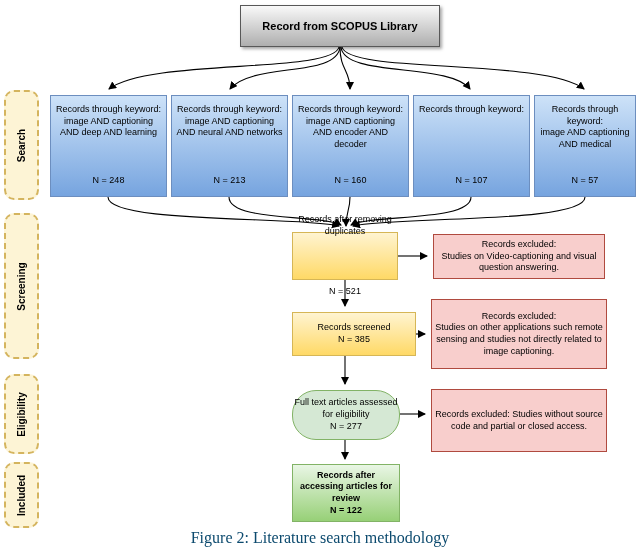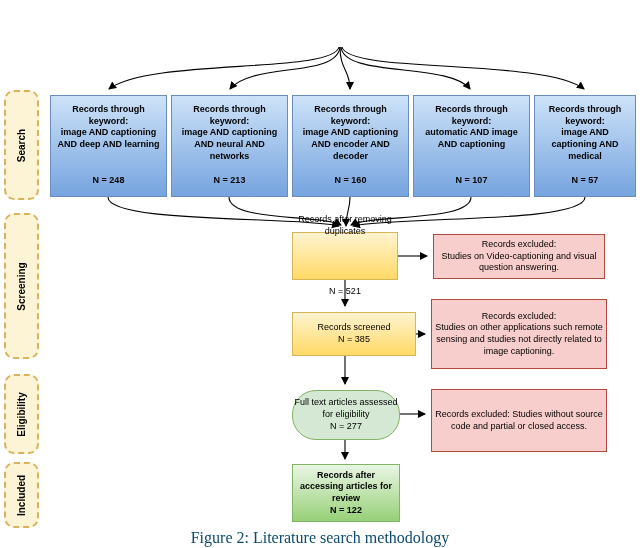--- a/index.html
+++ b/index.html
@@ -8,21 +8,21 @@
   svg.wires{position:absolute;left:0;top:0;width:640px;height:548px;pointer-events:none;}
 
   .box{position:absolute;box-sizing:border-box;border:1px solid #000;
        display:flex;flex-direction:column;align-items:center;justify-content:center;
        text-align:center;font-size:9px;line-height:1.3;}
 
   .gray{background:linear-gradient(#f9f9f9,#aeaeae);border-color:#585858;
         font-weight:bold;font-size:11px;box-shadow:2px 2px 3px rgba(0,0,0,0.35);}
 
   .blue{background:linear-gradient(#cde2f8,#76a4df);border-color:#6c8ebf;
-        justify-content:flex-start;padding:8px 3px 9px;font-weight:bold;}
+        justify-content:flex-start;padding:8px 3px 9px;}
   .blue .count{margin-top:auto;}
 
   .yellow{background:linear-gradient(#fff4d1,#ffd966);border-color:#d6b656;padding:3px;}
   .red{background:#f8cecc;border-color:#b04a3f;padding:3px;}
   .green-pale{background:#d5e8d4;border-color:#82b366;padding:1px;border-radius:24px;}
   .green-grad{background:linear-gradient(#e9f6e5,#97d077);border-color:#82b366;padding:3px;font-weight:bold;}
 
   .stage{position:absolute;box-sizing:border-box;border:2px dashed #d4b45e;border-radius:10px;
          background:#fdf4d5;display:flex;align-items:center;justify-content:center;}
   .stage span{transform:rotate(-90deg);white-space:nowrap;font-size:10px;font-weight:bold;}
@@ -71,39 +71,41 @@
   <div class="stage" style="left:4px;top:213px;width:35px;height:146px;">
     <span>Screening</span>
   </div>
   <div class="stage" style="left:4px;top:374px;width:35px;height:80px;">
     <span>Eligibility</span>
   </div>
   <div class="stage" style="left:4px;top:462px;width:35px;height:66px;">
     <span>Included</span>
   </div>
 
+  <div class="box gray" style="left:240px;top:5px;width:200px;height:42px;">
+    <div>Record from SCOPUS Library</div>
+  </div>
 
   <div class="box blue" style="left:50px;top:95px;width:117px;height:102px;">
     <div>Records through keyword:</div>
     <div>image AND captioning AND deep AND learning</div>
     <div class="count">N = 248</div>
   </div>
   <div class="box blue" style="left:171px;top:95px;width:117px;height:102px;">
     <div>Records through keyword:</div>
     <div>image AND captioning AND neural AND networks</div>
     <div class="count">N = 213</div>
   </div>
   <div class="box blue" style="left:292px;top:95px;width:117px;height:102px;">
     <div>Records through keyword:</div>
     <div>image AND captioning AND encoder AND decoder</div>
     <div class="count">N = 160</div>
   </div>
   <div class="box blue" style="left:413px;top:95px;width:117px;height:102px;">
     <div>Records through keyword:</div>
-    <div>automatic AND image AND captioning</div>
     <div class="count">N = 107</div>
   </div>
   <div class="box blue" style="left:534px;top:95px;width:102px;height:102px;">
     <div>Records through keyword:</div>
     <div>image AND captioning AND medical</div>
     <div class="count">N = 57</div>
   </div>
 
   <div class="box yellow" style="left:292px;top:232px;width:106px;height:48px;gap:48px;">
     <div>Records after removing duplicates</div>

